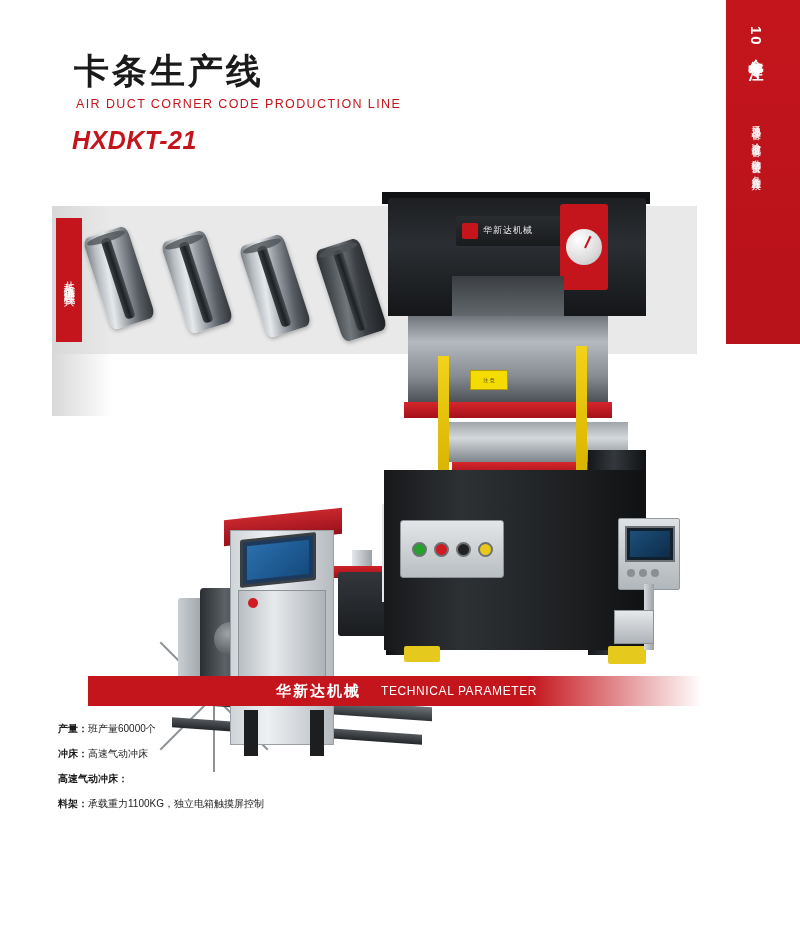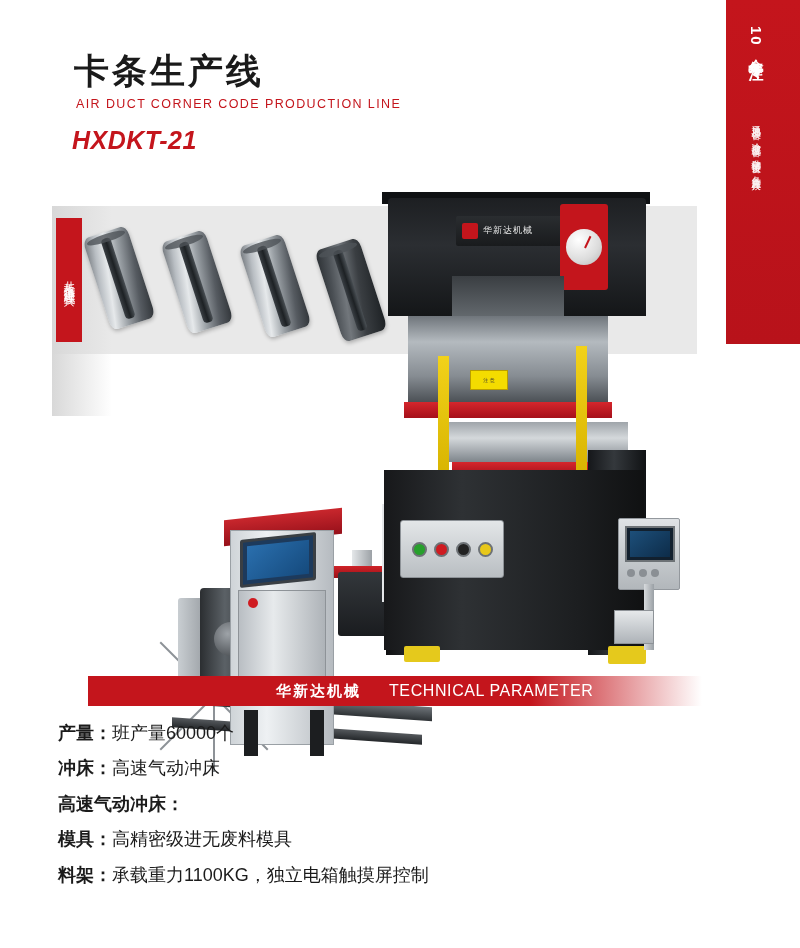--- a/index.html
+++ b/index.html
@@ -382,35 +382,35 @@
     height: 30px;
     background: linear-gradient(90deg,#c4151c 0%,#c4151c 72%,rgba(196,21,28,0) 100%);
     display: flex;
     align-items: center;
   }
   .param-band .cn {
     color: #fff; font-size: 15px; font-weight: bold; letter-spacing: 2px;
     margin-left: 188px;
   }
   .param-band .en {
-    color: #fff; font-size: 16px; letter-spacing: .6px; margin-left: 28px;
+    color: #fff; font-size: 12px; letter-spacing: .6px; margin-left: 20px;
   }
 
   
   .specs {
     position: absolute;
     left: 58px;
     top: 722px;
     width: 700px;
   }
   .spec-row {
     display: flex;
     align-items: baseline;
     margin-bottom: 12px;
-    font-size: 18px;
+    font-size: 10px;
     color: #1b1b1b;
     line-height: 1.3;
   }
   .spec-label { font-weight: bold; white-space: nowrap; }
   .spec-value { font-weight: normal; }
 </style>
 </head>
 <body>
 
 <div class="right-bar">
@@ -539,20 +539,16 @@
     <span class="spec-value">班产量60000个</span>
   </div>
   <div class="spec-row">
     <span class="spec-label">冲床：</span>
     <span class="spec-value">高速气动冲床</span>
   </div>
   <div class="spec-row">
     <span class="spec-label">高速气动冲床：</span>
   </div>
   <div class="spec-row">
-    <span class="spec-label">模具：</span>
-    <span class="spec-value">高精密级进无废料模具</span>
-  </div>
-  <div class="spec-row">
     <span class="spec-label">料架：</span>
     <span class="spec-value">承载重力1100KG，独立电箱触摸屏控制</span>
   </div>
 </div>
 
 </body></html>

